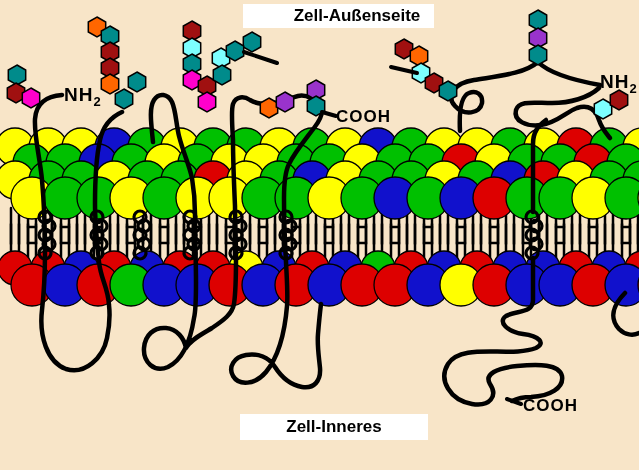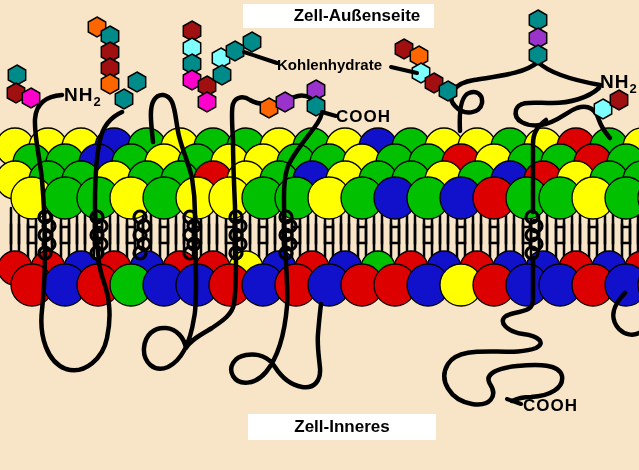--- a/index.html
+++ b/index.html
@@ -417,30 +417,29 @@
       <polygon points="603.0,99.0 611.7,104.0 611.7,114.0 603.0,119.0 594.3,114.0 594.3,104.0" fill="#7DFFFF" stroke="#000000" stroke-width="1.5"></polygon>
       <polygon points="619.0,90.0 627.7,95.0 627.7,105.0 619.0,110.0 610.3,105.0 610.3,95.0" fill="#A01010" stroke="#000000" stroke-width="1.5"></polygon>
       <line x1="277" y1="63" x2="244" y2="52" stroke="#000000" stroke-width="4" stroke-linecap="round"></line>
       <line x1="391" y1="67" x2="417" y2="73" stroke="#000000" stroke-width="4" stroke-linecap="round"></line>
       <line x1="336" y1="116" x2="322" y2="112" stroke="#000000" stroke-width="4" stroke-linecap="round"></line>
       <line x1="521" y1="404" x2="507" y2="399" stroke="#000000" stroke-width="4" stroke-linecap="round"></line>
     </svg>
 
   <div class="lbl boxed title-box" style="left:243px;top:4px;width:140px;padding-left:44px;">Zell-Außenseite</div>
 
-  <div class="lbl carb" style="left:277px;top:56px;">Kohlenhydrate</div>
 
   <div class="lbl chem" style="left:64px;top:84px;">
     <span>NH</span><sub>2</sub>
   </div>
 
   <div class="lbl chem" style="left:600px;top:71px;">
     <span>NH</span><sub>2</sub>
   </div>
 
   <div class="lbl" style="left:336px;top:107px;font-size:17px;letter-spacing:1px;">COOH</div>
 
   <div class="lbl" style="left:523px;top:396px;font-size:17px;letter-spacing:1px;">COOH</div>
 
-  <div class="lbl boxed bottom-box" style="left:248px;top:414px;width:172px;">
+  <div class="lbl boxed bottom-box" style="left:240px;top:414px;width:172px;">
     <div>Zell-Inneres</div>
   </div>
 </div>
 
 </body></html>

